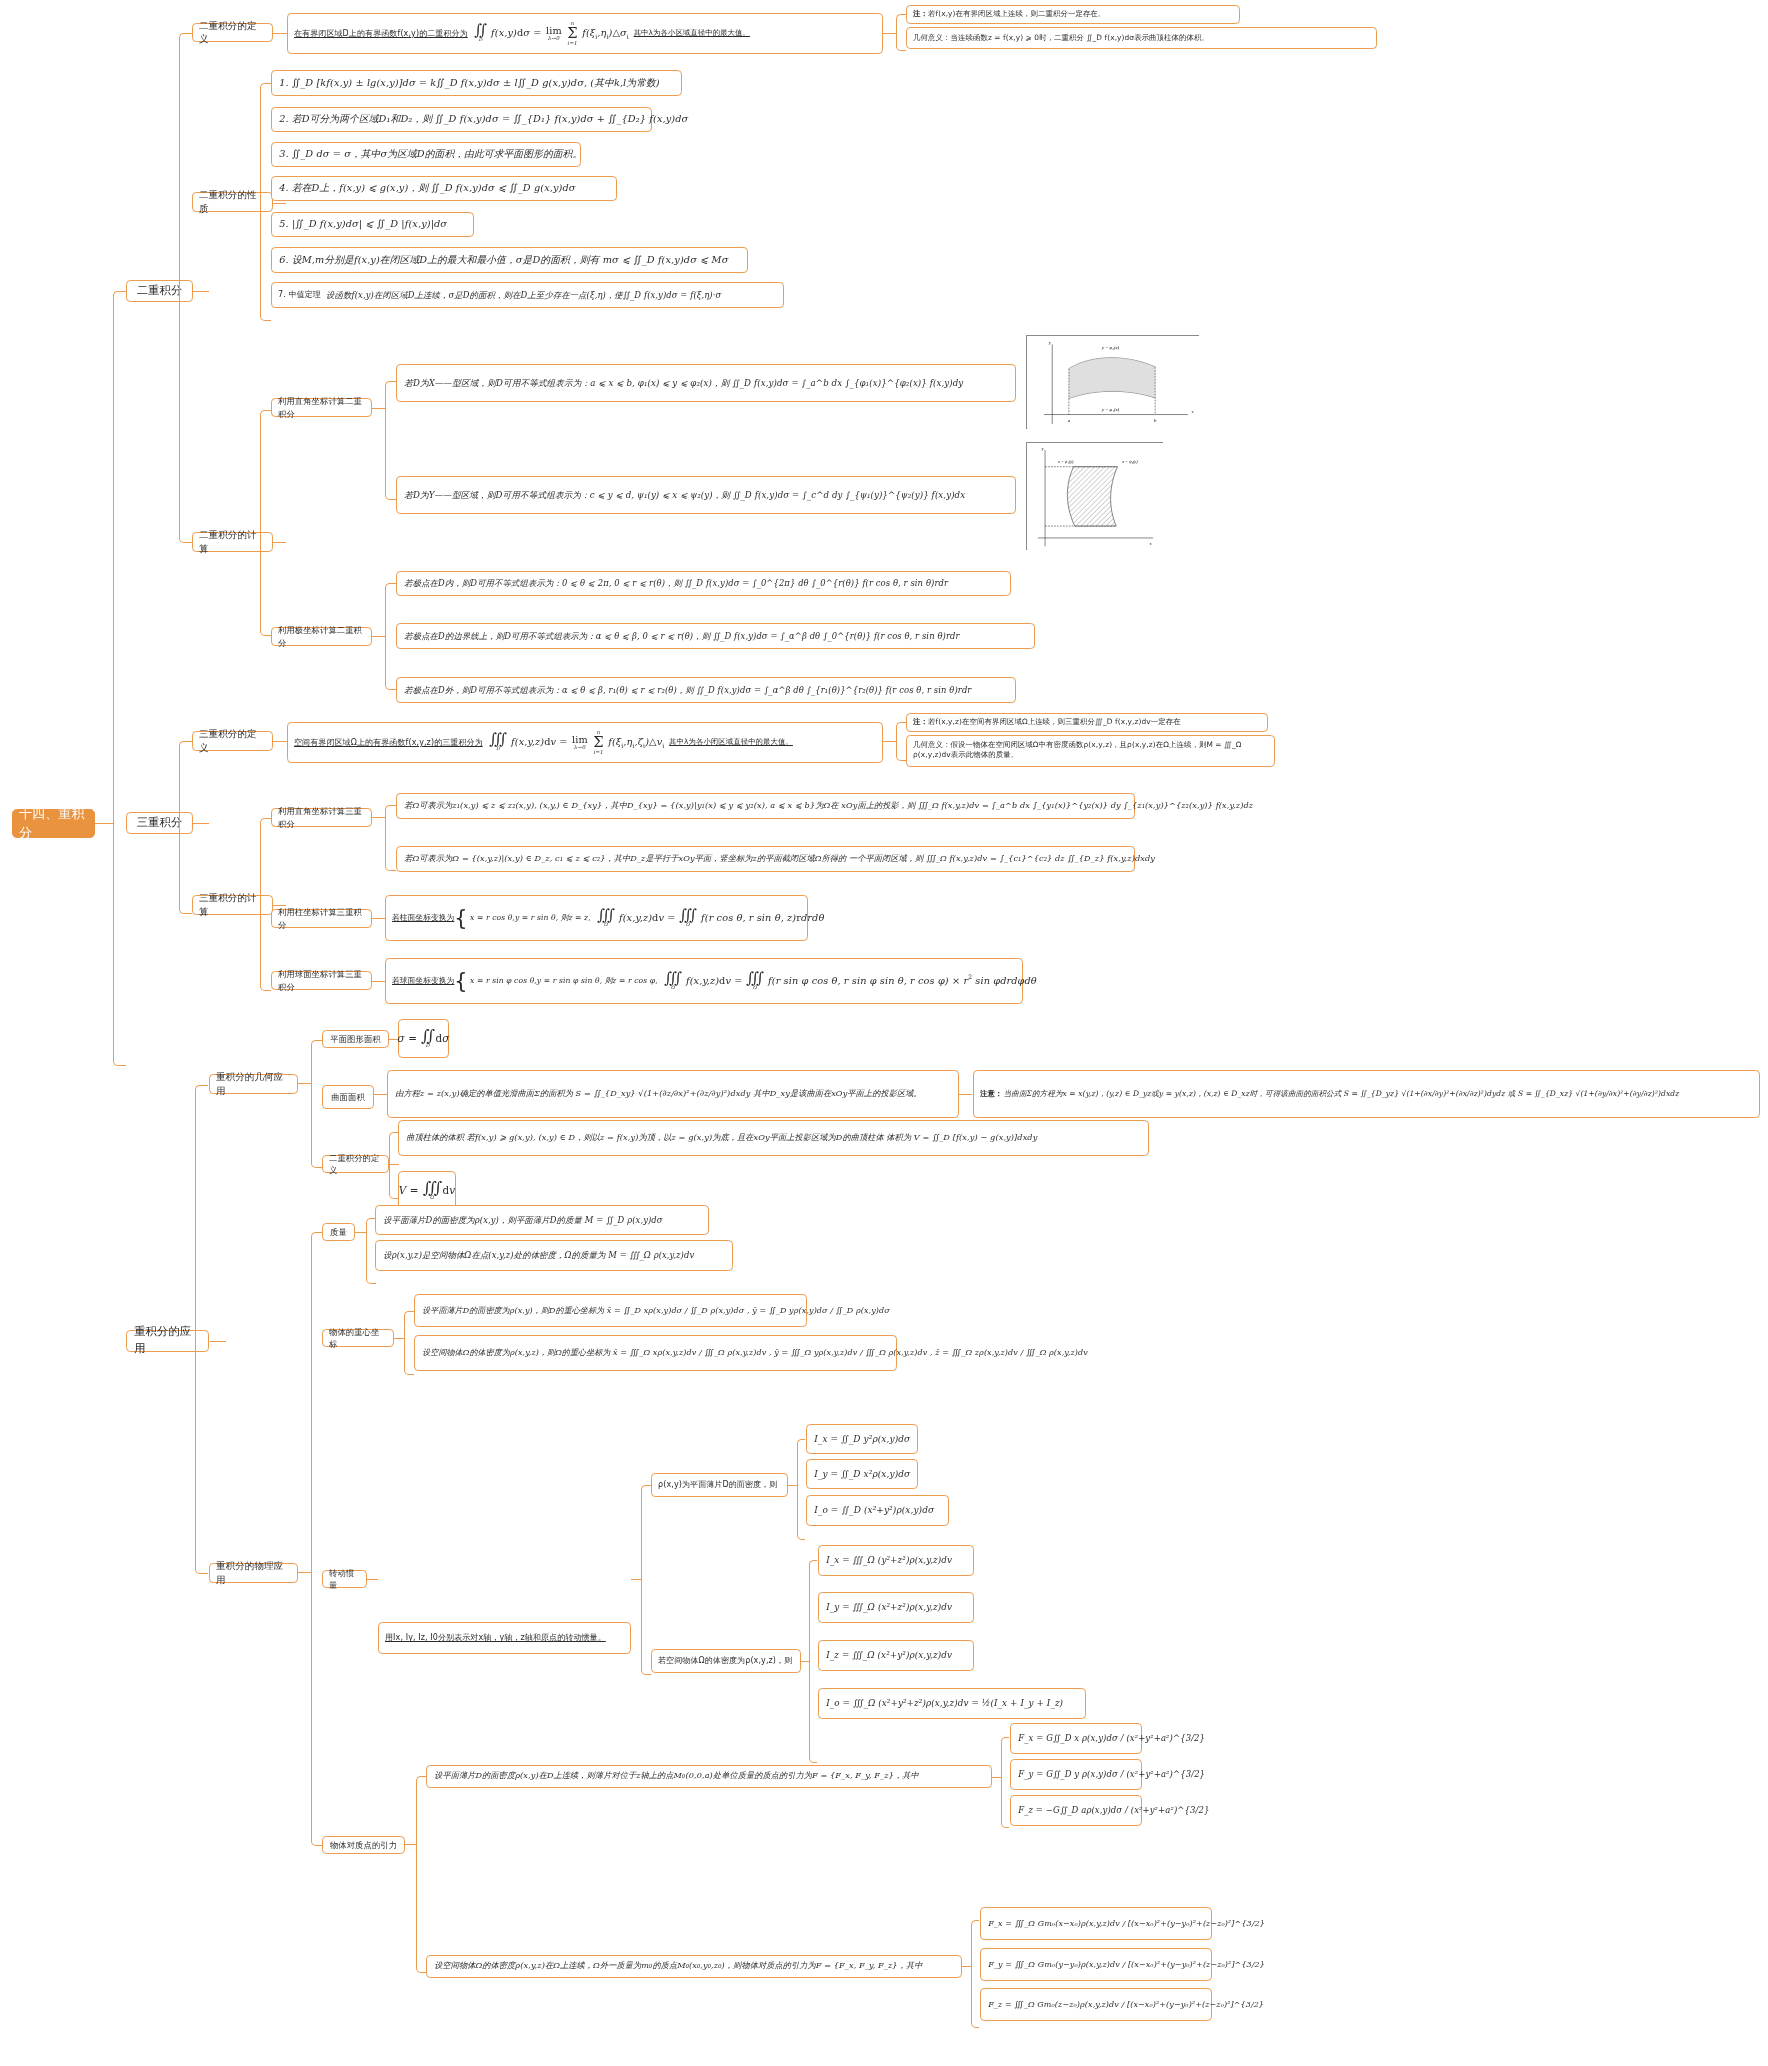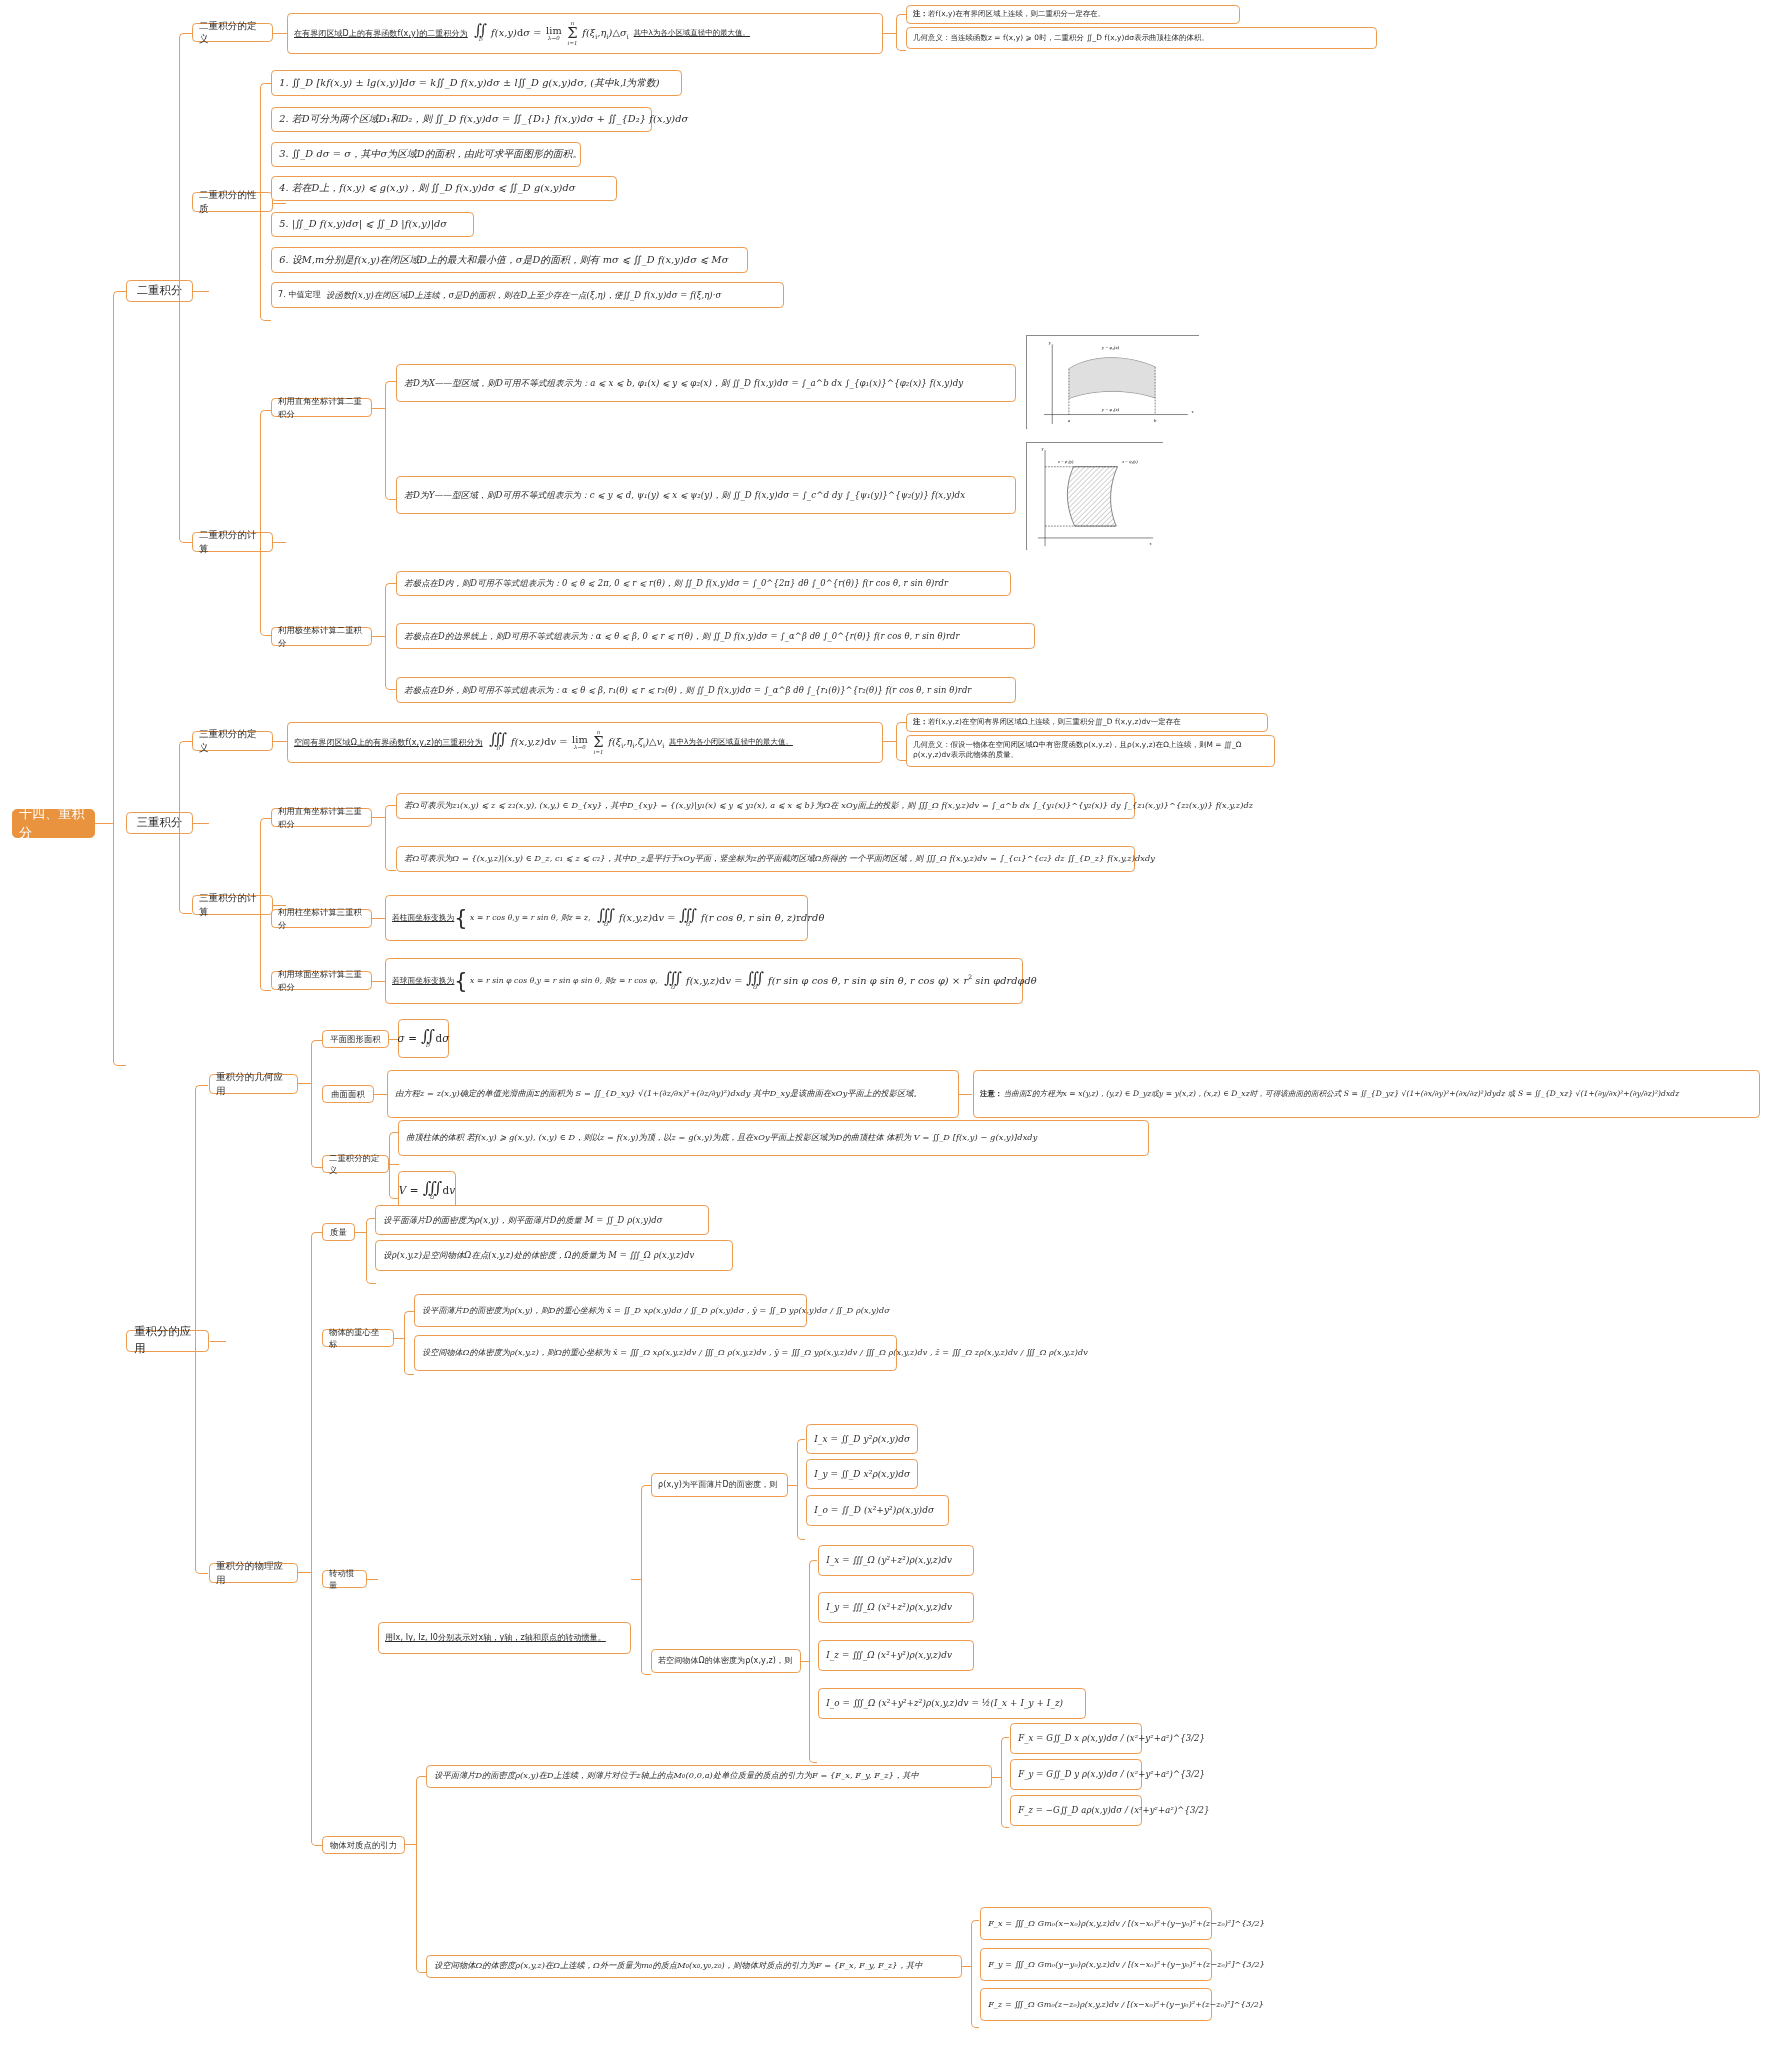--- a/index.html
+++ b/index.html
@@ -403,21 +403,21 @@
   <div class="node lvl2" style="left:209px; top:1563px; width:89px; height:19.7px;">
     <span>重积分的物理应用</span>
   </div>
 
   <div class="stub" style="left:298px; top:1083px; width:13px;"></div>
   <div class="spine" style="left:311px; top:1040px; width:10.7px; height:128px;"></div>
 
   <div class="node lvl3" style="left:322px; top:1030px; width:67px; height:18px; justify-content:center;">
     <span>平面图形面积</span>
   </div>
-  <div class="node lvl3" style="left:322px; top:1085px; width:52px; height:18px; justify-content:center;text-align:right;">
+  <div class="node lvl3" style="left:322px; top:1085px; width:52px; height:24px; justify-content:center;text-align:right;">
     <span>曲面面积</span>
   </div>
   <div class="node lvl3" style="left:322px; top:1155px; width:67px; height:18px; justify-content:center;">
     <span>二重积分的定义</span>
   </div>
 
   <div class="stub" style="left:389px; top:1039px; width:9.5px;"></div>
   <div class="node leaf" style="left:398px; top:1019px; width:51px; height:39px; justify-content:center;">
     <span class="mth" style="font-size:1.3em">
       σ = <span class="intg">

